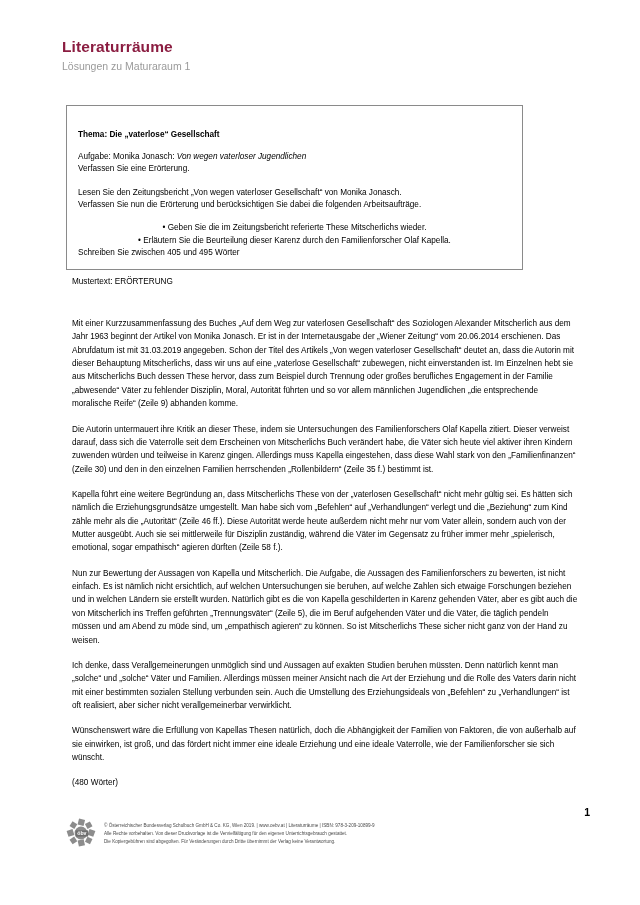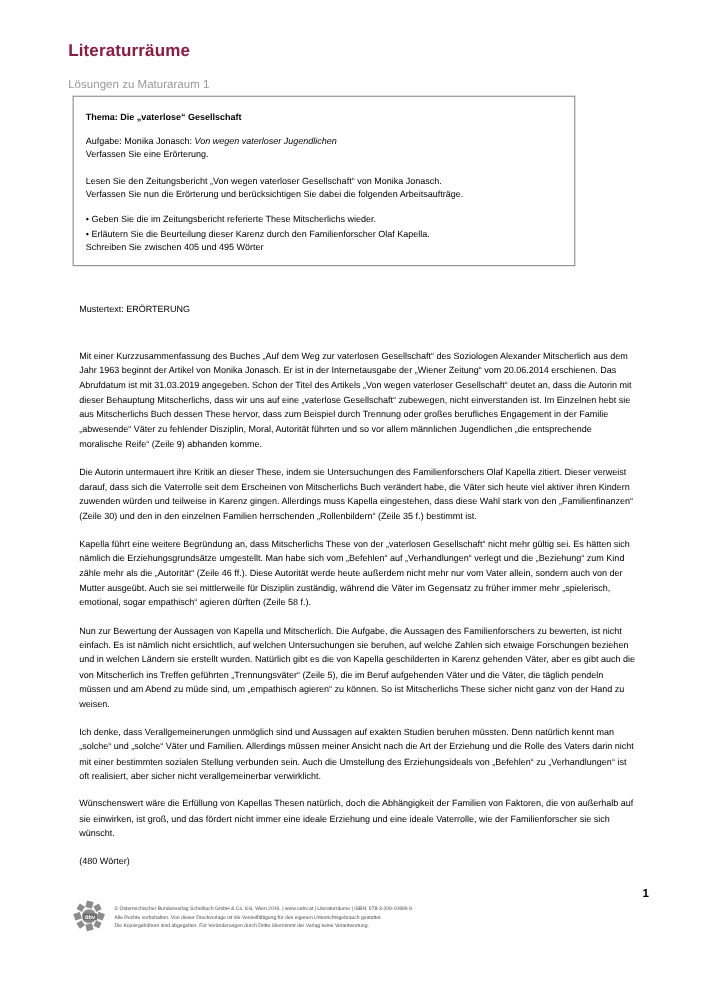--- a/index.html
+++ b/index.html
@@ -36,49 +36,49 @@
     font-size: 15.5px;
     font-weight: bold;
     color: #8b1d41;
     letter-spacing: 0.1px;
     line-height: 1.2;
     margin: 0;
   }
   .header-subtitle {
     font-size: 10.5px;
     color: #9a9a9a;
-    margin-top: 14px;
+    margin-top: 3px;
     line-height: 1.25;
   }
 
   
   .task-box {
     position: absolute;
     left: 66px;
-    top: 87px;
+    top: 105px;
     width: 457px;
     border: 1px solid #8a8a8a;
-    padding: 13px 11px 10px 11px;
+    padding: 23px 11px 10px 11px;
     background: #ffffff;
   }
   .task-theme {
     font-size: 8.2px;
     font-weight: bold;
     line-height: 1.35;
     margin-bottom: 11px;
   }
   .task-block {
     font-size: 8.2px;
     line-height: 1.5;
     margin-bottom: 11px;
   }
   .task-block:last-child { margin-bottom: 0; }
   .task-line { display: block; }
   .ital { font-style: italic; }
-  .bullets { margin: 0; }
+  .bullets { margin: 0; text-align: center; }
   .bullet-line { display: block; }
 
   
   .muster {
     position: absolute;
     left: 72px;
     top: 276px;
     font-size: 8.2px;
     line-height: 1.5;
   }

